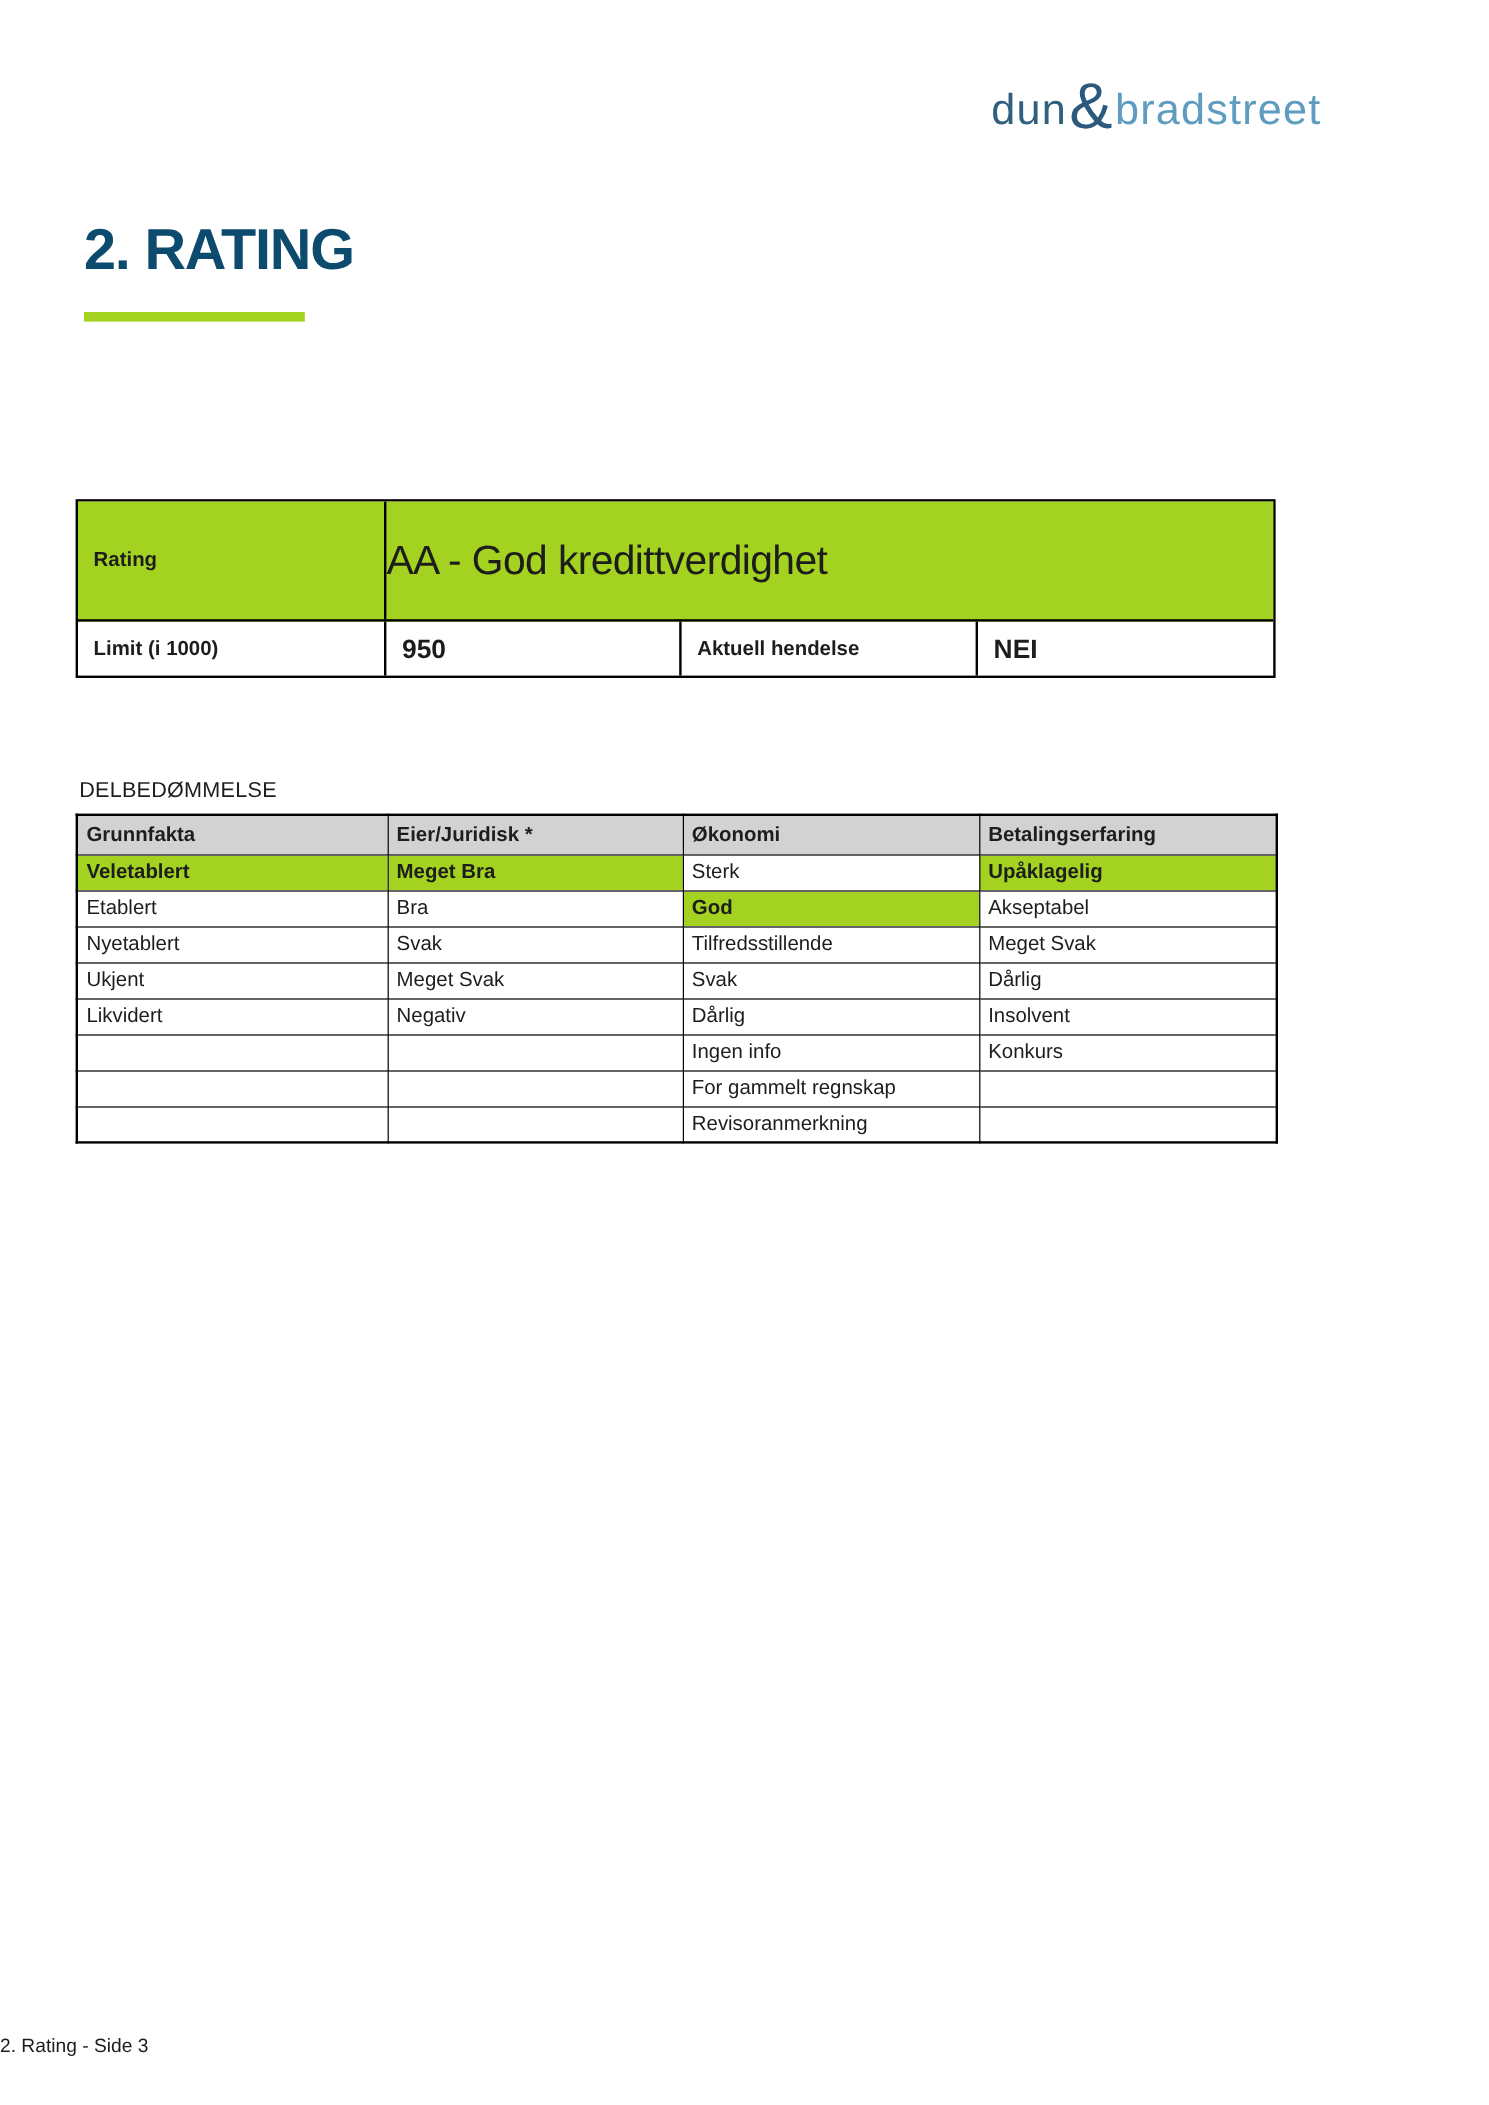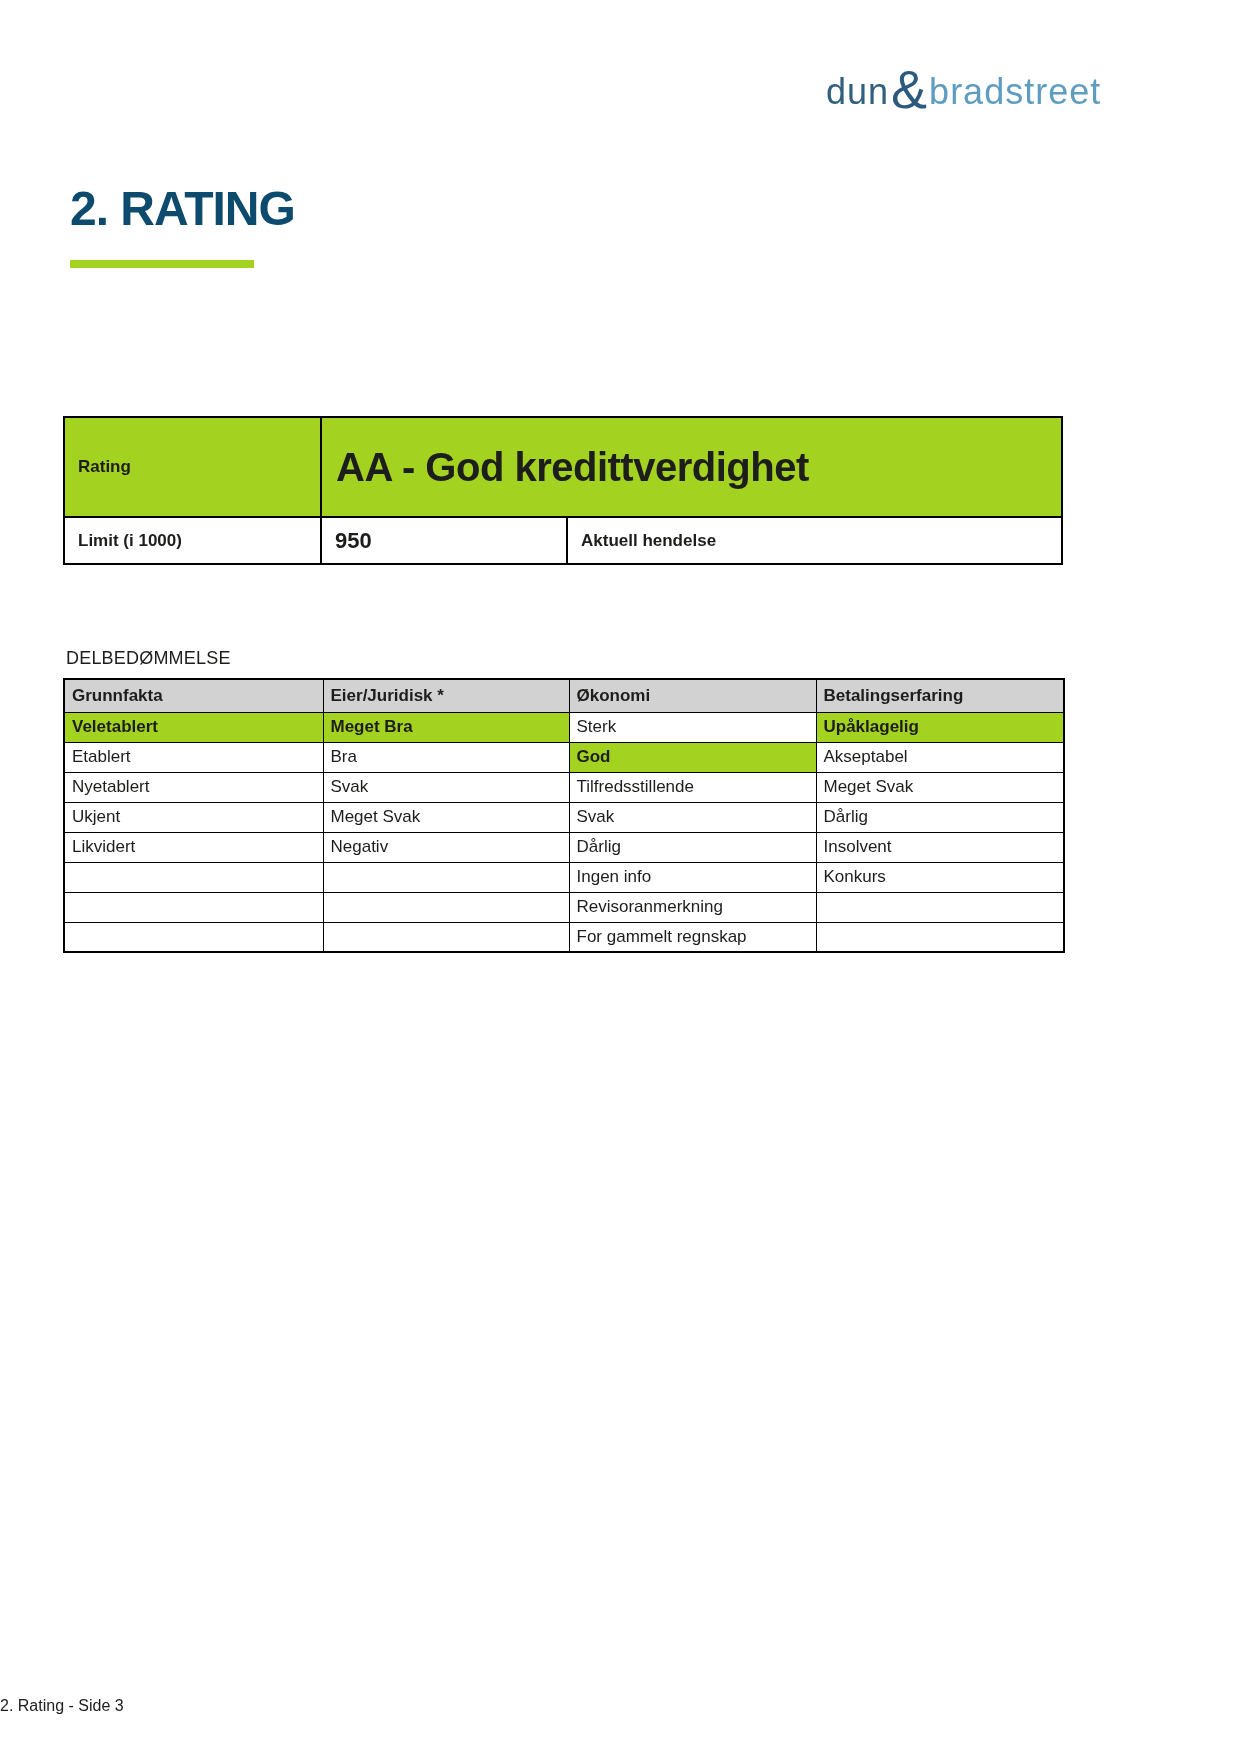--- a/index.html
+++ b/index.html
@@ -43,22 +43,22 @@
   }
   .rt-top{
     display:grid;grid-template-columns:257px 1fr;height:100px;
     background:var(--green);border-bottom:2px solid #000;
   }
   .rt-top-label{
     border-right:2px solid #000;display:flex;align-items:center;
     padding-left:13px;font-size:17px;font-weight:700;
   }
   .rt-top-value{
-    display:flex;align-items:center;padding-left:14px;
-    font-size:40px;font-weight:700;letter-spacing:-0.5px;
+    display:flex;align-items:center;
+    font-size:34px;font-weight:400;letter-spacing:-0.5px;
   }
   .rt-bottom{
     display:grid;grid-template-columns:257px 246px 247px 1fr;height:45px;
   }
   .rt-bottom > div{
     display:flex;align-items:center;padding-left:13px;border-right:2px solid #000;
   }
   .rt-bottom > div:last-child{border-right:none;}
   .rt-label{font-size:17px;font-weight:700;}
   .rt-value{font-size:22px;font-weight:700;}
@@ -108,20 +108,21 @@
 
   <div class="rating-table">
     <div class="rt-top">
       <div class="rt-top-label">Rating</div>
       <div class="rt-top-value">AA - God kredittverdighet</div>
     </div>
     <div class="rt-bottom">
       <div class="rt-label">Limit (i 1000)</div>
       <div class="rt-value">950</div>
       <div class="rt-label">Aktuell hendelse</div>
+      <div class="rt-value">NEI</div>
     </div>
   </div>
 
   <div class="assessment-title">DELBEDØMMELSE</div>
 
   <table class="assessment-table">
     <colgroup id="assessment-cols">
         <col style="width: 259px;">
         <col style="width: 246px;">
         <col style="width: 247px;">
@@ -168,27 +169,27 @@
         </tr>
         <tr>
           <td></td>
           <td></td>
           <td>Ingen info</td>
           <td>Konkurs</td>
         </tr>
         <tr>
           <td></td>
           <td></td>
-          <td>Revisoranmerkning</td>
+          <td>For gammelt regnskap</td>
           <td></td>
         </tr>
         <tr>
           <td></td>
           <td></td>
-          <td>For gammelt regnskap</td>
+          <td>Revisoranmerkning</td>
           <td></td>
         </tr>
       </tbody>
   </table>
 
   <div class="page-footer">2. Rating - Side 3</div>
 
 </div>
 
 </body></html>

